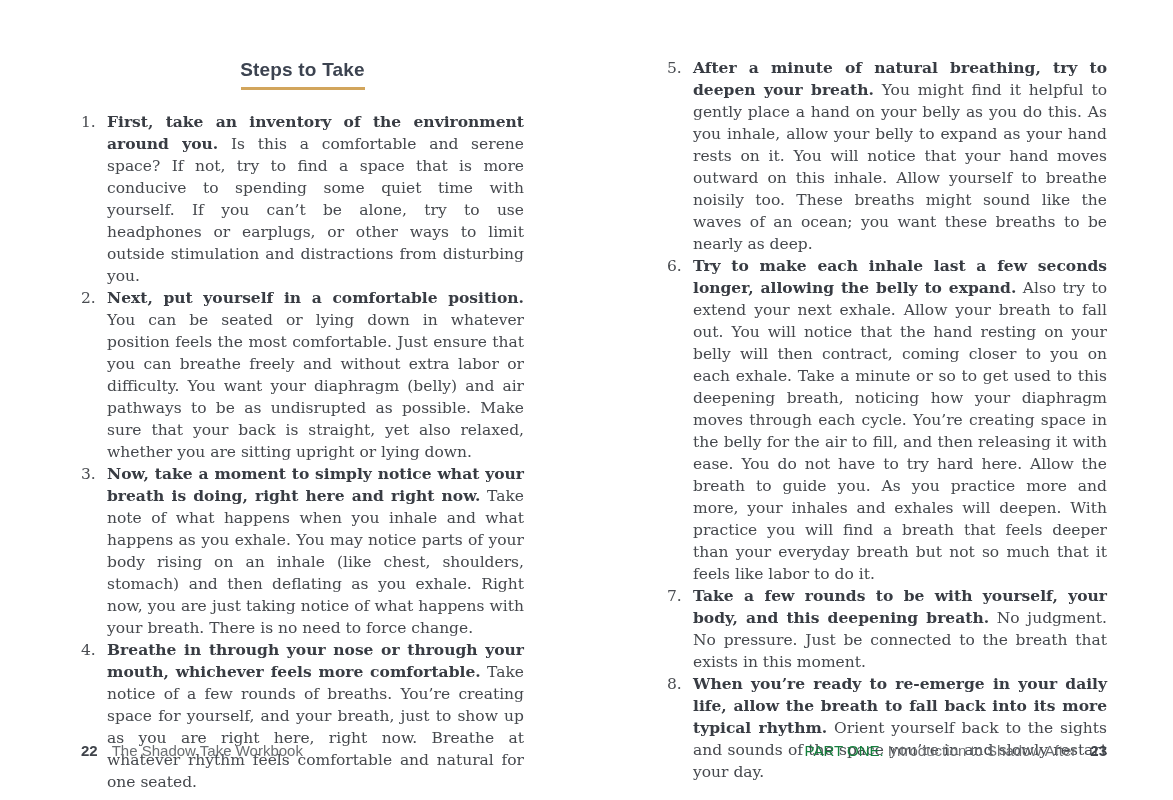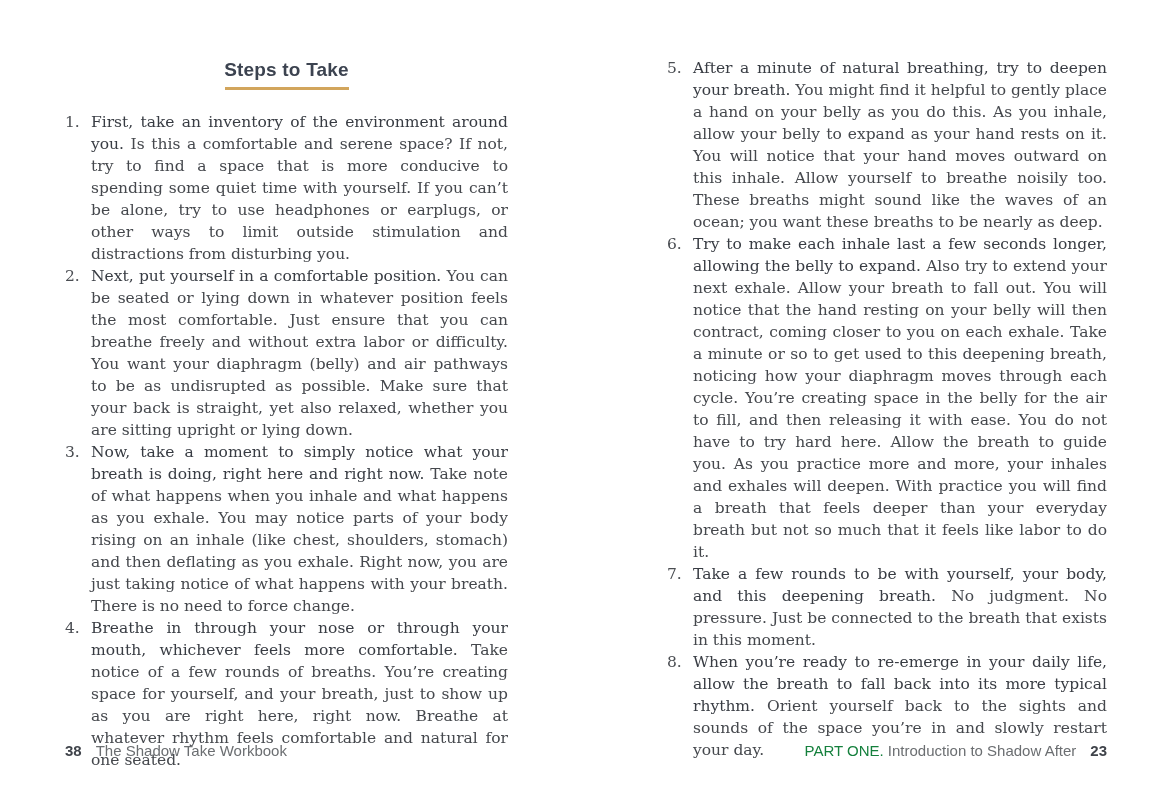--- a/index.html
+++ b/index.html
@@ -5,21 +5,21 @@
   html,body{margin:0;padding:0;background:#ffffff;}
   .spread{
     position:relative;
     width:1173px;height:800px;
     background:#ffffff;
     font-family:"DejaVu Serif",serif;
     color:#45484d;
     overflow:hidden;
   }
   .page{position:absolute;top:0;height:800px;}
-  .page-left{left:65px;width:443px;}
+  .page-left{left:81px;width:443px;}
   .page-right{left:667px;width:440px;}
 
   .heading-wrap{margin-top:60px;margin-bottom:21px;text-align:center;}
   .heading{
     font-family:"Liberation Sans",sans-serif;
     font-weight:bold;
     font-size:19px;
     letter-spacing:.2px;
     color:#3c4350;
     line-height:1.1;
@@ -41,21 +41,21 @@
   }
   .item-text{
     flex:1 1 auto;
     margin:0;
     font-size:15.5px;
     line-height:22px;
     text-align:justify;
     color:#45484d;
   }
   .item-lead{
-    font-weight:normal;
+    font-weight:bold;
     color:#383c43;
   }
 
   .footer{
     position:absolute;
     top:742px;left:0;right:0;
     font-family:"Liberation Sans",sans-serif;
     font-size:15px;
     color:#6b6e71;
     white-space:nowrap;
@@ -93,21 +93,21 @@
         <span class="item-num">3.</span>
         <p class="item-text"><span class="item-lead">Now, take a moment to simply notice what your breath is doing, right here and right now.</span> <span class="item-body">Take note of what happens when you inhale and what happens as you exhale. You may notice parts of your body rising on an inhale (like chest, shoulders, stomach) and then deflating as you exhale. Right now, you are just taking notice of what happens with your breath. There is no need to force change.</span></p>
       </li>
       <li class="item">
         <span class="item-num">4.</span>
         <p class="item-text"><span class="item-lead">Breathe in through your nose or through your mouth, whichever feels more comfortable.</span> <span class="item-body">Take notice of a few rounds of breaths. You’re creating space for yourself, and your breath, just to show up as you are right here, right now. Breathe at whatever rhythm feels comfortable and natural for one seated.</span></p>
       </li>
     </ol>
 
     <div class="footer footer-left">
-      <span class="pagenum">38</span><span>The Shadow Take Workbook</span>
+      <span class="pagenum">22</span><span>The Shadow Take Workbook</span>
     </div>
   </div>
 
   <div class="page page-right">
     <ol class="items">
       <li class="item">
         <span class="item-num">5.</span>
         <p class="item-text"><span class="item-lead">After a minute of natural breathing, try to deepen your breath.</span> <span class="item-body">You might find it helpful to gently place a hand on your belly as you do this. As you inhale, allow your belly to expand as your hand rests on it. You will notice that your hand moves outward on this inhale. Allow yourself to breathe noisily too. These breaths might sound like the waves of an ocean; you want these breaths to be nearly as deep.</span></p>
       </li>
       <li class="item">

